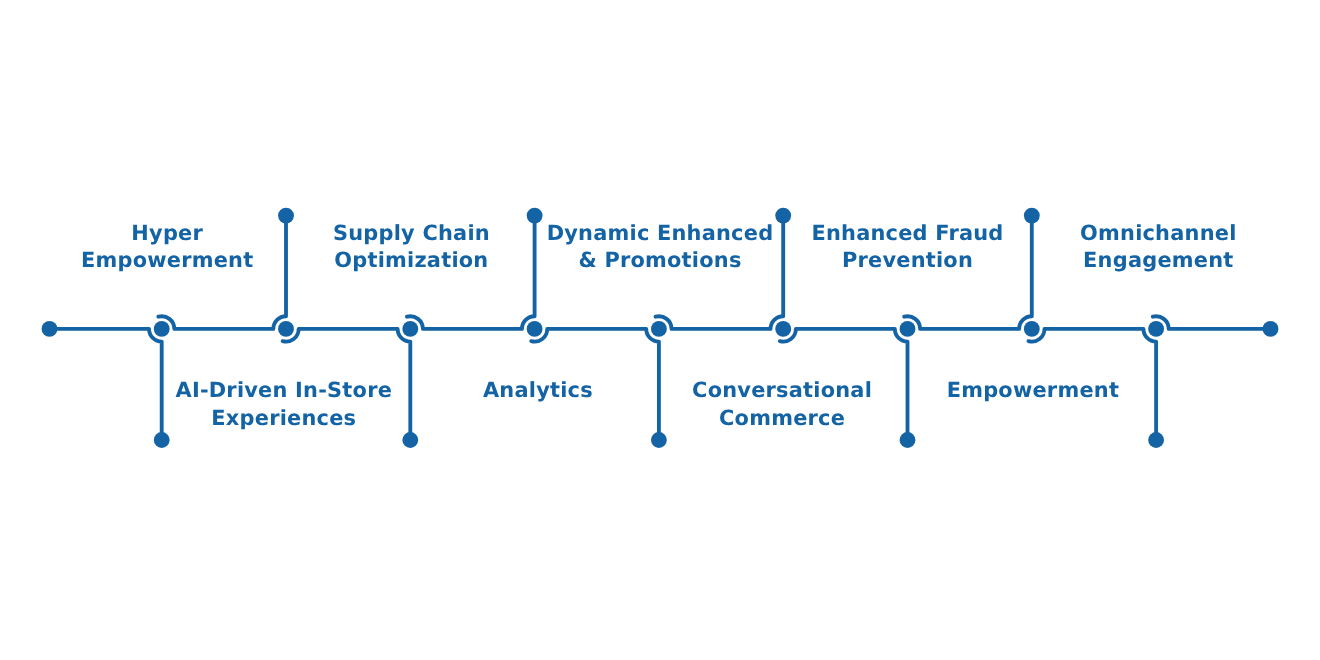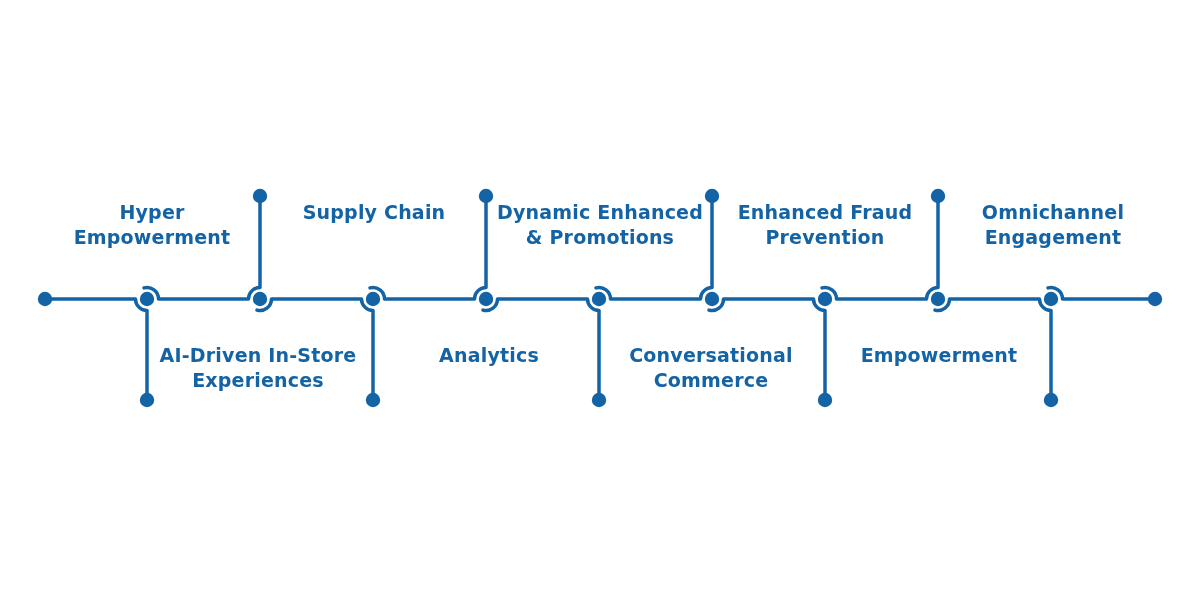--- a/index.html
+++ b/index.html
@@ -78,20 +78,21 @@
     <circle class="tl-dot" cx="825" cy="400" r="7.2"></circle>
     <circle class="tl-dot" cx="1051" cy="400" r="7.2"></circle>
   </svg>
 
   <div class="label top" style="left:37px">
     <span>Hyper</span>
     <span>Empowerment</span>
   </div>
   <div class="label top" style="left:259px">
     <span>Supply Chain</span>
+    <span>Optimization</span>
   </div>
   <div class="label top" style="left:485px">
     <span>Dynamic Enhanced</span>
     <span>&amp; Promotions</span>
   </div>
   <div class="label top" style="left:710px">
     <span>Enhanced Fraud</span>
     <span>Prevention</span>
   </div>
   <div class="label bottom" style="left:143px">

